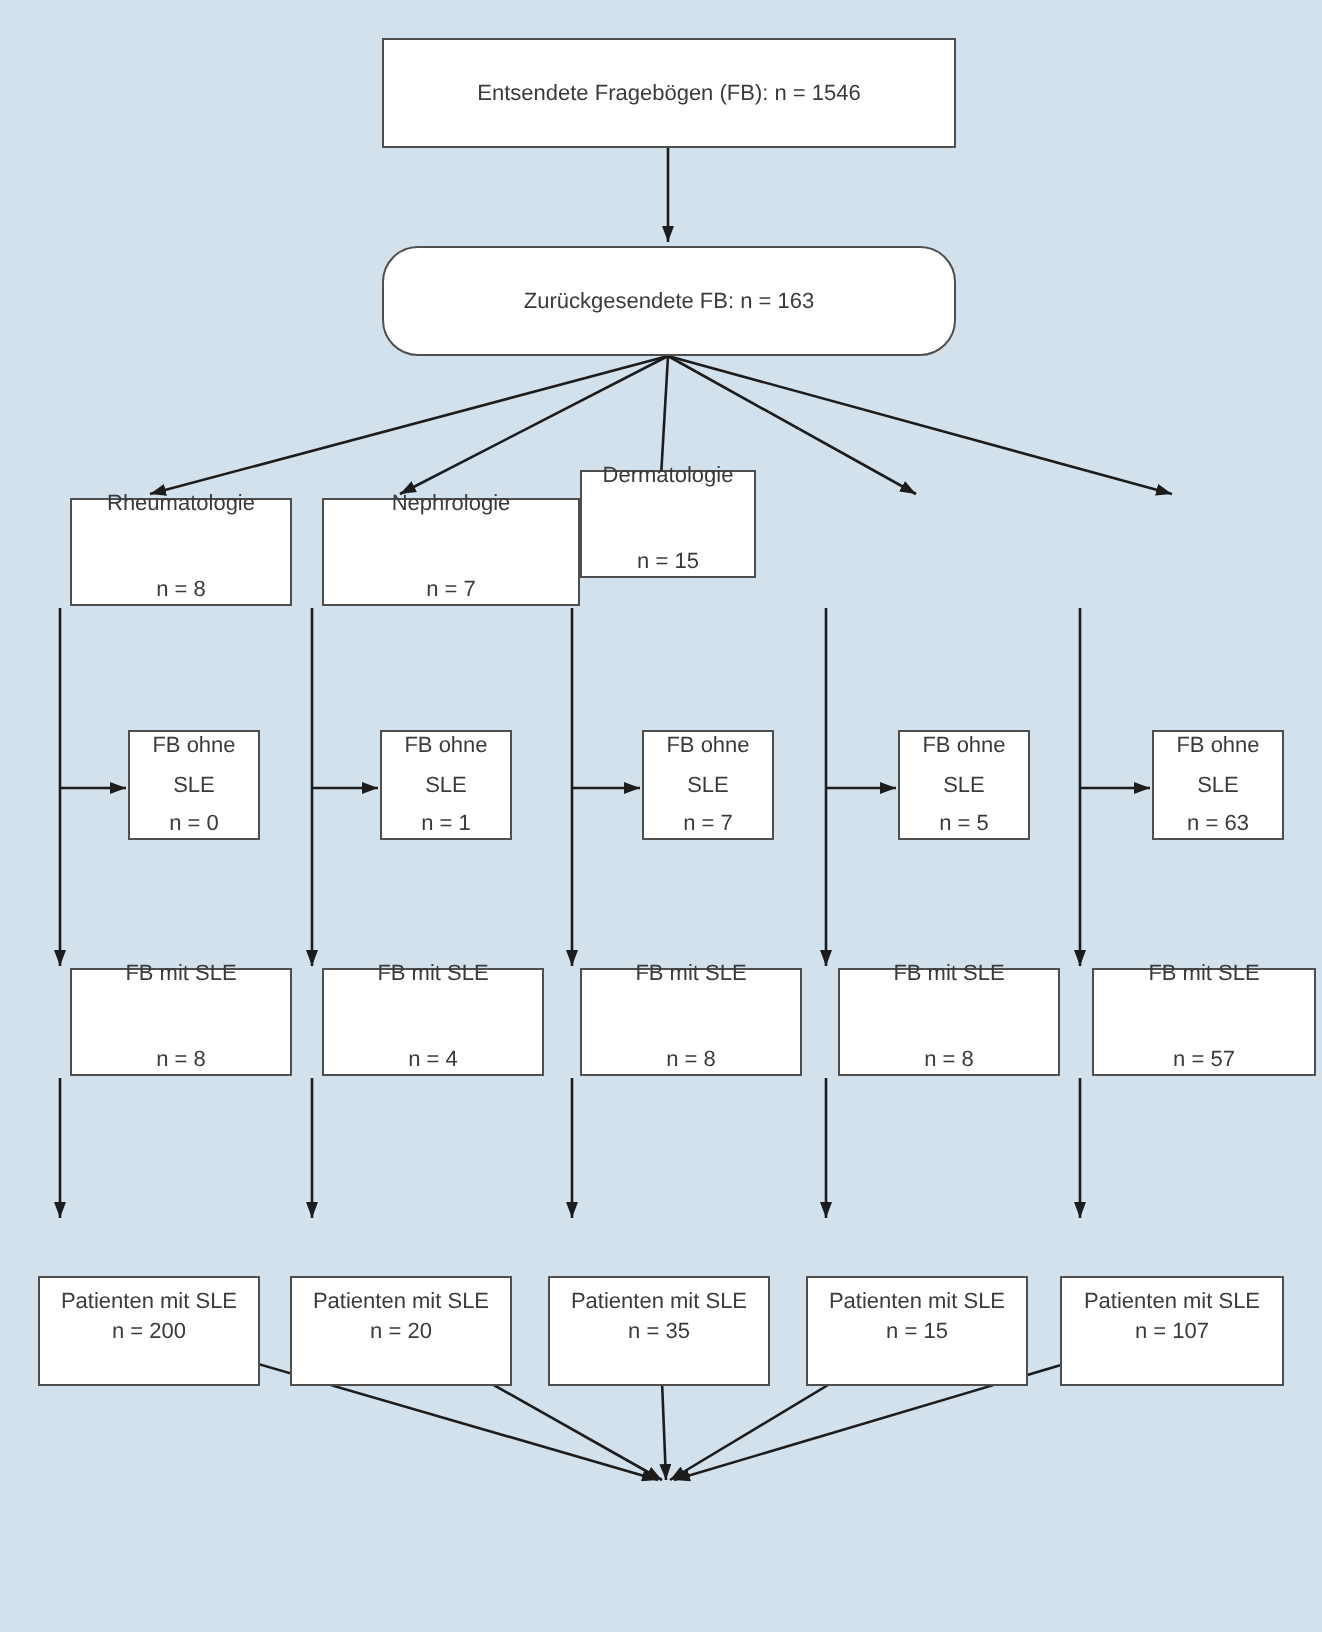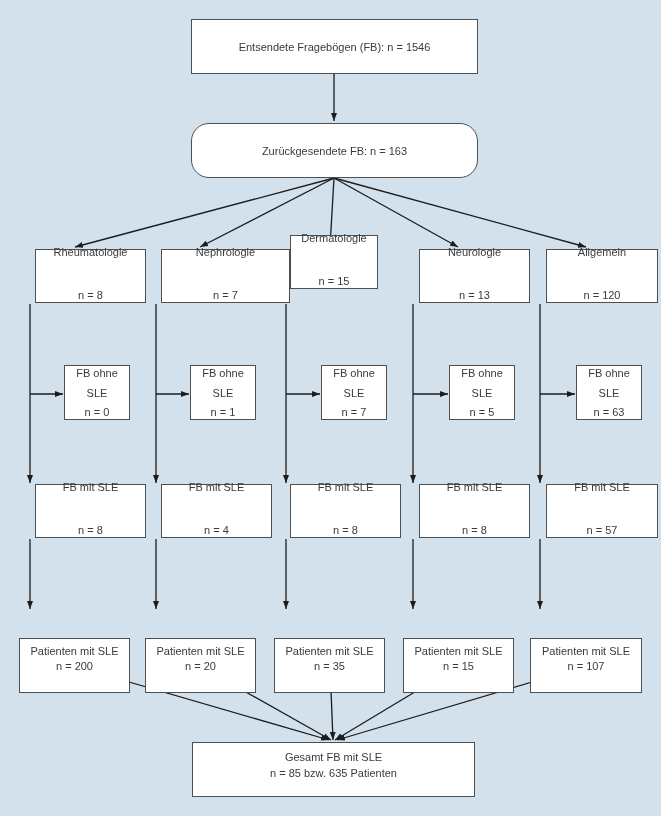--- a/index.html
+++ b/index.html
@@ -105,28 +105,20 @@
     <span>n = 8</span>
   </div>
   <div class="box two-line" style="left:145px; top:249px; width:129px; height:54px;">
     <span>Nephrologie</span>
     <span>n = 7</span>
   </div>
   <div class="box two-line" style="left:274px; top:235px; width:88px; height:54px;">
     <span>Dermatologie</span>
     <span>n = 15</span>
   </div>
-  <div class="box two-line" style="left:403px; top:249px; width:111px; height:54px;">
-    <span>Neurologie</span>
-    <span>n = 13</span>
-  </div>
-  <div class="box two-line" style="left:530px; top:249px; width:112px; height:54px;">
-    <span>Allgemein</span>
-    <span>n = 120</span>
-  </div>
 
   <div class="box three-line" style="left:64px; top:365px; width:66px; height:55px;">
     <span>FB ohne</span>
     <span>SLE</span>
     <span>n = 0</span>
   </div>
   <div class="box three-line" style="left:190px; top:365px; width:66px; height:55px;">
     <span>FB ohne</span>
     <span>SLE</span>
     <span>n = 1</span>
@@ -182,18 +174,14 @@
   </div>
   <div class="box top-align" style="left:403px; top:610px; width:111px; height:55px;">
     <span>Patienten mit SLE</span>
     <span>n = 15</span>
   </div>
   <div class="box top-align" style="left:530px; top:610px; width:112px; height:55px;">
     <span>Patienten mit SLE</span>
     <span>n = 107</span>
   </div>
 
-  <div class="box total-align" style="left:192px; top:742px; width:283px; height:55px;">
-    <span>Gesamt FB mit SLE</span>
-    <span>n = 85 bzw. 635 Patienten</span>
-  </div>
 
 </div>
 
 </body></html>

